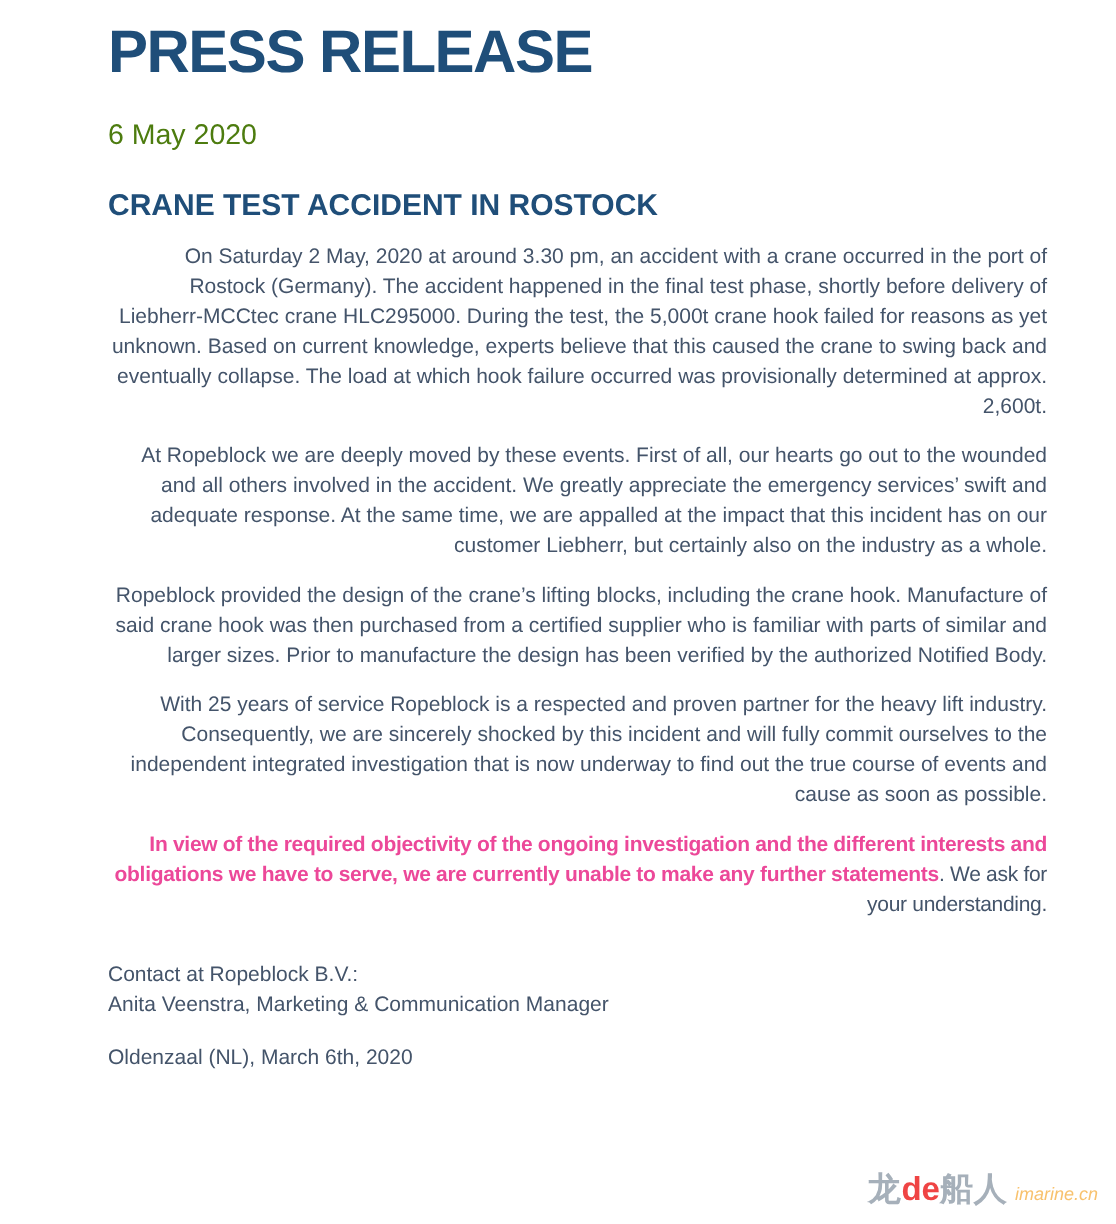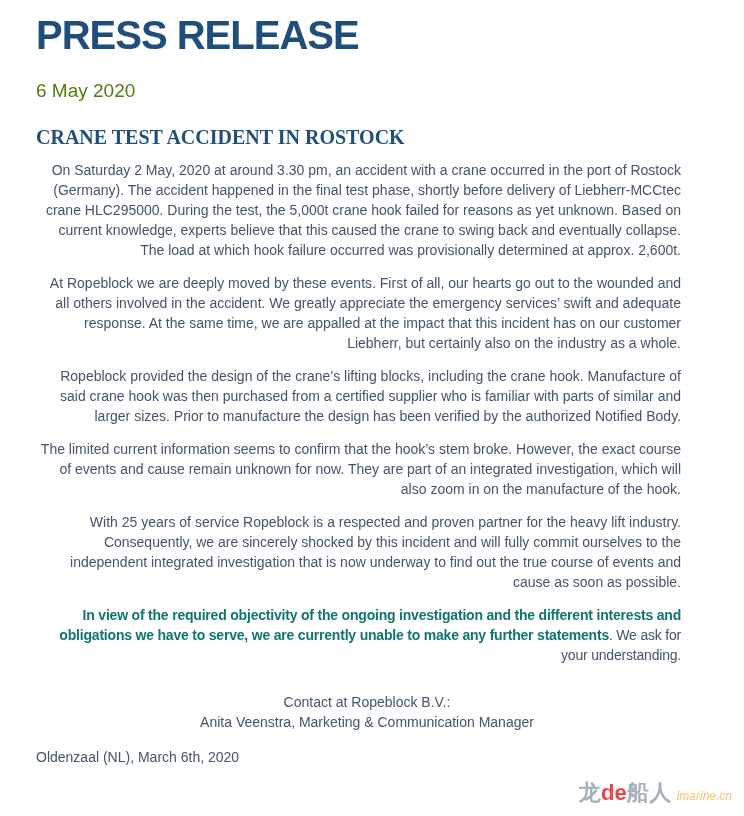--- a/index.html
+++ b/index.html
@@ -6,21 +6,21 @@
   html, body { margin: 0; padding: 0; }
   body {
     width: 744px;
     height: 816px;
     background: #ffffff;
     position: relative;
     overflow: hidden;
     font-family: "Liberation Sans", "DejaVu Sans", sans-serif;
   }
   .page {
-    padding: 13px 46px 0 36px;
+    padding: 13px 46px 0 72px;
   }
   .title {
     margin: 0;
     color: #1f4e79;
     font-size: 40px;
     font-weight: 700;
     letter-spacing: -1px;
     line-height: 44px;
   }
   .release-date {
@@ -28,35 +28,33 @@
     color: #4d7c0f;
     font-size: 19px;
     line-height: 19px;
   }
   .headline {
     margin: 25px 0 11px 0;
     color: #1f4e79;
     font-size: 20px;
     font-weight: 700;
     line-height: 24px;
-    font-family: Liberation Serif, serif;
   }
   .article p {
     margin: 0 0 13px 0;
     max-width: 645px;
     color: #44546a;
     font-size: 14px;
     line-height: 20px;
     text-align: right;
   }
   .statement { letter-spacing: -0.2px; }
-  .statement strong { font-weight: 700; color: #0f766e; }
+  .statement strong { font-weight: 700; color: #ec4899; }
   .contact-block {
     margin-top: 27px;
-    text-align: center;
   }
   .contact-block p {
     margin: 0;
     color: #44546a;
     font-size: 14px;
     line-height: 20px;
   }
   .dateline {
     margin-top: 15px;
     color: #44546a;
@@ -96,21 +94,20 @@
   <h1 class="title">PRESS RELEASE</h1>
 
   <div class="release-date">6 May 2020</div>
 
   <h2 class="headline">CRANE TEST ACCIDENT IN ROSTOCK</h2>
 
   <div class="article">
     <p>On Saturday 2 May, 2020 at around 3.30 pm, an accident with a crane occurred in the port of Rostock (Germany). The accident happened in the final test phase, shortly before delivery of Liebherr-MCCtec crane HLC295000. During the test, the 5,000t crane hook failed for reasons as yet unknown. Based on current knowledge, experts believe that this caused the crane to swing back and eventually collapse. The load at which hook failure occurred was provisionally determined at approx. 2,600t.</p>
     <p>At Ropeblock we are deeply moved by these events. First of all, our hearts go out to the wounded and all others involved in the accident. We greatly appreciate the emergency services’ swift and adequate response. At the same time, we are appalled at the impact that this incident has on our customer Liebherr, but certainly also on the industry as a whole.</p>
     <p>Ropeblock provided the design of the crane’s lifting blocks, including the crane hook. Manufacture of said crane hook was then purchased from a certified supplier who is familiar with parts of similar and larger sizes. Prior to manufacture the design has been verified by the authorized Notified Body.</p>
-    <p>The limited current information seems to confirm that the hook’s stem broke. However, the exact course of events and cause remain unknown for now. They are part of an integrated investigation, which will also zoom in on the manufacture of the hook.</p>
     <p>With 25 years of service Ropeblock is a respected and proven partner for the heavy lift industry. Consequently, we are sincerely shocked by this incident and will fully commit ourselves to the independent integrated investigation that is now underway to find out the true course of events and cause as soon as possible.</p>
     <p class="statement"><strong>In view of the required objectivity of the ongoing investigation and the different interests and obligations we have to serve, we are currently unable to make any further statements</strong><span>. We ask for your understanding.</span></p>
   </div>
 
   <div class="contact-block">
     <p>Contact at Ropeblock B.V.:</p>
     <p>Anita Veenstra, Marketing &amp; Communication Manager</p>
   </div>
 
   <div class="dateline">Oldenzaal (NL), March 6th, 2020</div>

